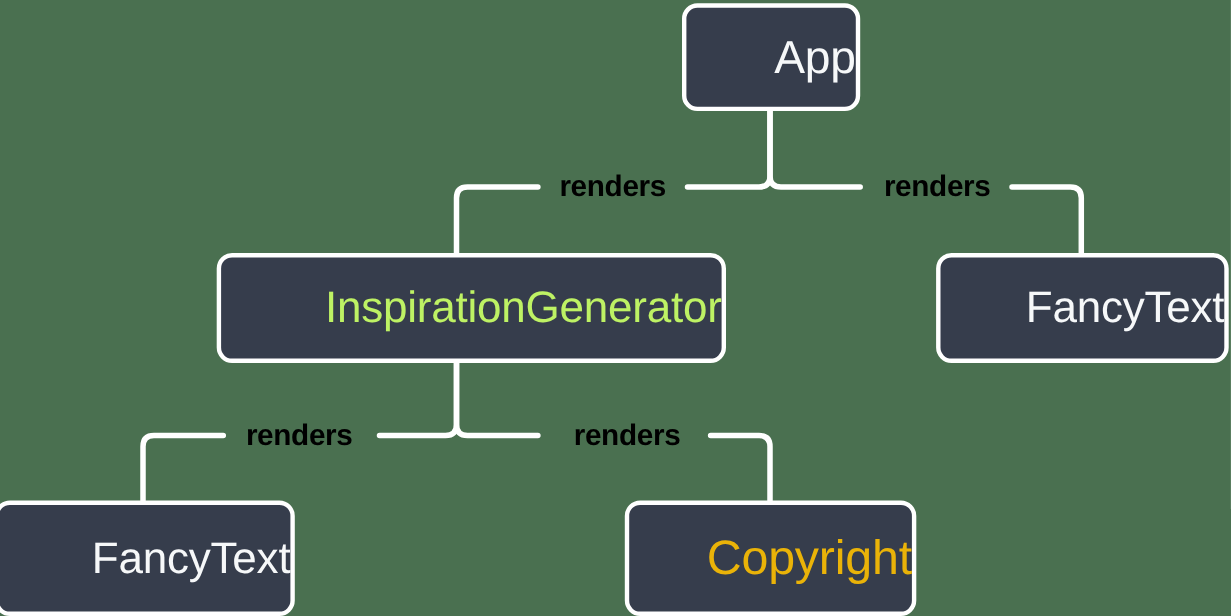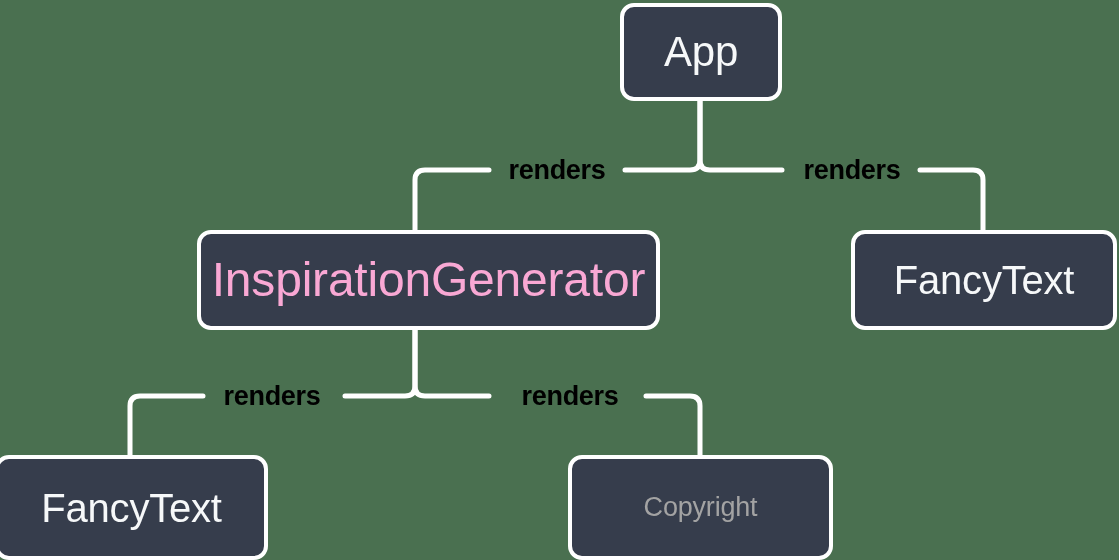--- a/index.html
+++ b/index.html
@@ -28,21 +28,21 @@
     height: 560px;
   }
   .node {
     position: absolute;
     box-sizing: border-box;
     background: #363d4c;
     border: 4px solid #ffffff;
     border-radius: 14px;
     display: flex;
     align-items: center;
-    justify-content: center;
+    justify-content: flex-end;
     z-index: 2;
   }
   .node-label {
     color: #f6f8f9;
     font-family: "Liberation Sans", sans-serif;
     font-size: 40px;
     font-weight: 400;
     letter-spacing: -0.2px;
     line-height: 1;
     white-space: nowrap;
@@ -70,30 +70,30 @@
       <path d="M 700 101 L 700 160 Q 700 170 710 170 L 782 170 M 920 170 L 973 170 Q 983 170 983 180 L 983 230" fill="none" stroke="#ffffff" stroke-width="5" stroke-linecap="round" stroke-linejoin="round"></path>
       <path d="M 415 330 L 415 386 Q 415 396 405 396 L 345 396 M 203 396 L 140 396 Q 130 396 130 406 L 130 455" fill="none" stroke="#ffffff" stroke-width="5" stroke-linecap="round" stroke-linejoin="round"></path>
       <path d="M 415 330 L 415 386 Q 415 396 425 396 L 489 396 M 646 396 L 690 396 Q 700 396 700 406 L 700 455" fill="none" stroke="#ffffff" stroke-width="5" stroke-linecap="round" stroke-linejoin="round"></path>
     </svg>
 
   <div id="node-layer">
       <div class="node" style="left: 620px; top: 3px; width: 162px; height: 98px; background: rgb(54, 61, 76); border-color: rgb(255, 255, 255);">
         <span class="node-label" style="font-size: 42px; color: rgb(246, 248, 249);">App</span>
       </div>
       <div class="node" style="left: 197px; top: 230px; width: 463px; height: 100px; background: rgb(54, 61, 76); border-color: rgb(255, 255, 255);">
-        <span class="node-label" style="font-size: 48px; color: #f9a8d4;">InspirationGenerator</span>
+        <span class="node-label" style="font-size: 40px; color: #bef264;">InspirationGenerator</span>
       </div>
       <div class="node" style="left: 851px; top: 230px; width: 266px; height: 100px; background: rgb(54, 61, 76); border-color: rgb(255, 255, 255);">
         <span class="node-label" style="font-size: 40px; color: rgb(246, 248, 249);">FancyText</span>
       </div>
       <div class="node" style="left: -5px; top: 455px; width: 273px; height: 105px; background: rgb(54, 61, 76); border-color: rgb(255, 255, 255);">
         <span class="node-label" style="font-size: 40px; color: rgb(246, 248, 249);">FancyText</span>
       </div>
       <div class="node" style="left: 568px; top: 455px; width: 265px; height: 105px; background: rgb(54, 61, 76); border-color: rgb(255, 255, 255);">
-        <span class="node-label" style="font-size: 27px; color: #a3a3a3;">Copyright</span>
+        <span class="node-label" style="font-size: 44px; color: #eab308;">Copyright</span>
       </div>
     </div>
   <div id="label-layer">
       <div class="edge-label" style="left: 557px; top: 170px;">renders</div>
       <div class="edge-label" style="left: 852px; top: 170px;">renders</div>
       <div class="edge-label" style="left: 272px; top: 396px;">renders</div>
       <div class="edge-label" style="left: 570px; top: 396px;">renders</div>
     </div>
 
 </div>

